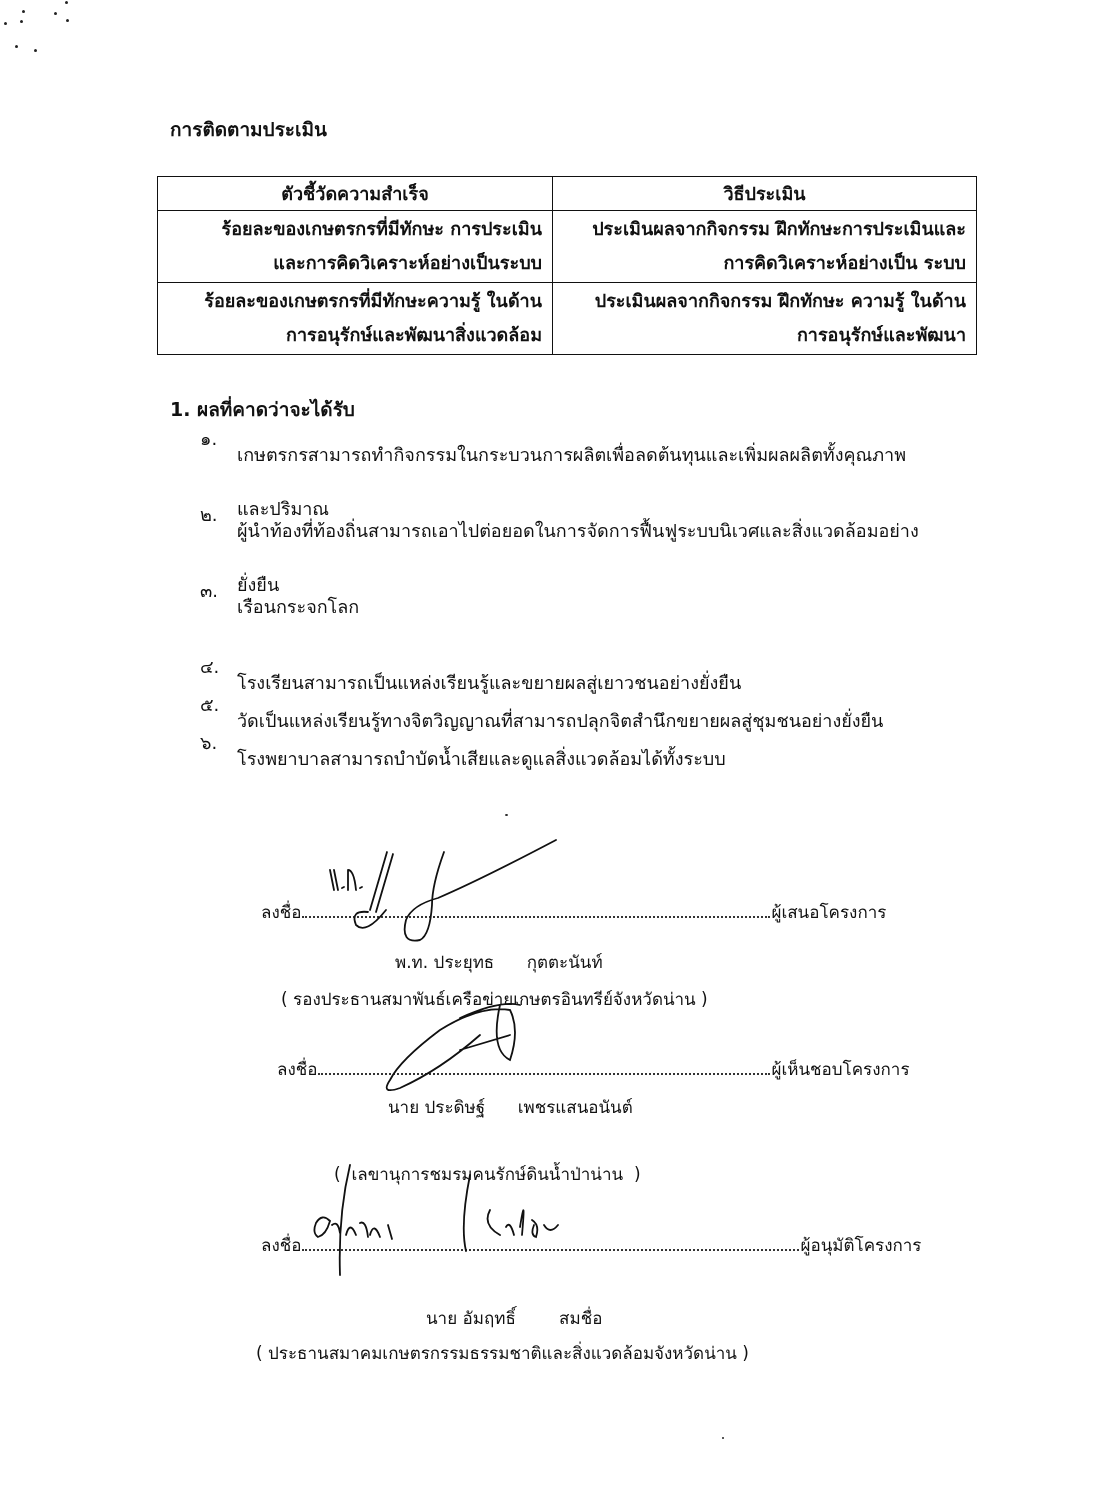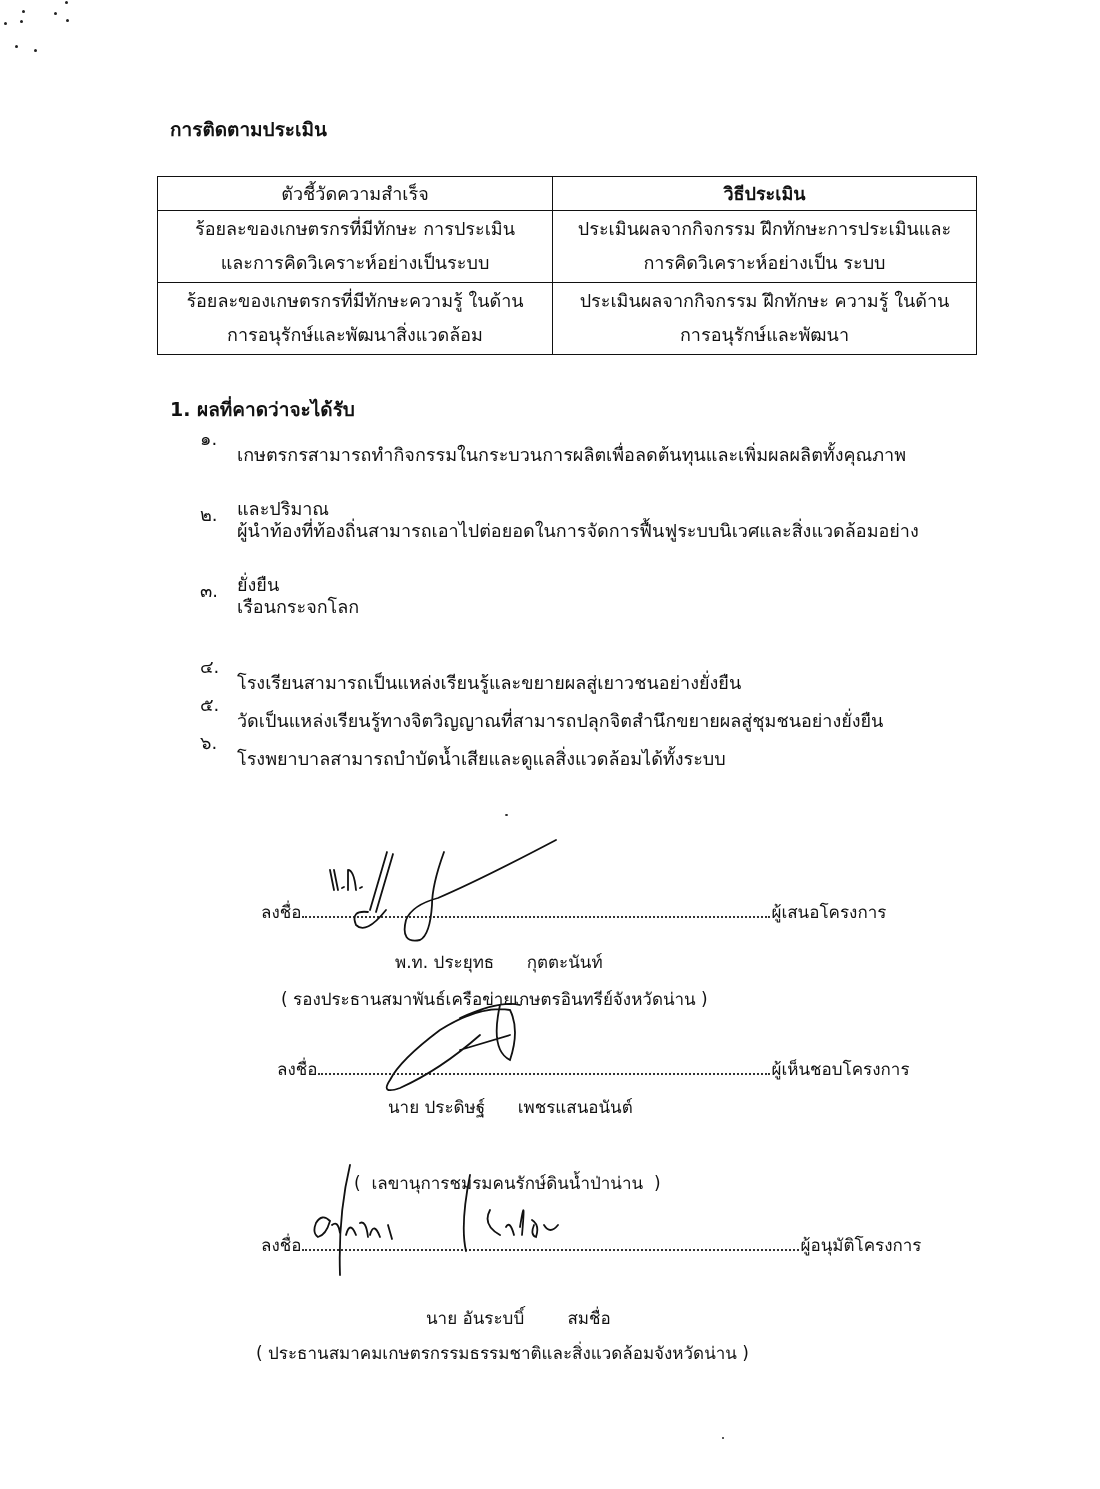--- a/index.html
+++ b/index.html
@@ -10,23 +10,23 @@
   .abs { position: absolute; }
   .speck { position: absolute; width: 3px; height: 3px; background: #222; border-radius: 50%; }
 
   .section-title { left: 170px; top: 114px; font-size: 19px; font-weight: bold; }
 
   table.eval {
     position: absolute; left: 157px; top: 176px; width: 820px;
     border-collapse: collapse; font-size: 18px;
   }
   table.eval td, table.eval th {
-    border: 1.6px solid #111; padding: 0 10px; vertical-align: top; text-align: center;
+    border: 1.6px solid #111; padding: 0 10px; vertical-align: top; text-align: right; font-weight: bold;
   }
-  table.eval th { font-weight: normal; text-align: center; height: 33px; line-height: 33px; }
+  table.eval th { font-weight: bold; text-align: center; height: 33px; line-height: 33px; }
   table.eval th.bold { font-weight: bold; margin-left: 48px; }
   table.eval col.c1 { width: 395px; }
   table.eval td { line-height: 34px; height: 70px; padding-top: 1px; }
   table.eval td div { white-space: nowrap; }
 
   .results-heading { left: 170px; top: 394px; font-size: 19px; font-weight: bold; }
   .result-item { position: absolute; left: 200px; font-size: 18px; line-height: 38px; width: 780px; }
   .result-item .num { position: absolute; left: 0; width: 34px; }
   .result-item .txt { margin-left: 37px; margin-top: 16px; }
 
@@ -128,25 +128,25 @@
 <div class="center-text" style="left:395px;top:948px;">พ.ท. ประยุทธ      กุตตะนันท์</div>
 <div class="center-text" style="left:281px;top:985px;">( รองประธานสมาพันธ์เครือข่ายเกษตรอินทรีย์จังหวัดน่าน )</div>
 
 <div class="sig-line" style="left:253px;top:1055px;">
   <span>ลงชื่อ</span><span class="dots" style="width:452px;"></span><span>ผู้เห็นชอบโครงการ</span>
 </div>
 <svg class="signature" style="left:360px;top:990px;" width="220" height="110">
   <path d="M150 20 Q120 15 80 40 Q40 70 30 90 Q20 105 40 98 Q80 80 120 45 M160 15 Q140 10 100 28 M140 15 Q130 60 150 70 Q160 40 150 20 M100 60 L150 45"></path>
 </svg>
 <div class="center-text" style="left:388px;top:1093px;text-align:center;">นาย ประดิษฐ์      เพชรแสนอนันต์</div>
-<div class="center-text" style="left:354px;top:1160px;margin-top:9px;">(  เลขานุการชมรมคนรักษ์ดินน้ำป่าน่าน  )</div>
+<div class="center-text" style="left:334px;top:1160px;">(  เลขานุการชมรมคนรักษ์ดินน้ำป่าน่าน  )</div>
 
 <div class="sig-line" style="left:237px;top:1231px;">
   <span>ลงชื่อ</span><span class="dots" style="width:497px;"></span><span>ผู้อนุมัติโครงการ</span>
 </div>
 <svg class="signature" style="left:310px;top:1165px;" width="300" height="130">
   <path d="M40 0 Q28 50 30 110 M6 58 Q12 48 20 56 Q16 70 8 72 Q2 68 6 58 M22 60 Q28 55 30 68 M36 70 Q40 55 46 70 M50 58 Q56 55 58 72 M60 70 Q64 56 70 72 M78 60 L82 74 M160 10 Q150 60 156 86"></path>
   <path d="M180 45 Q172 60 190 70 M196 62 Q200 55 204 70 M210 62 Q216 25 212 70 M222 55 Q230 60 226 72 Q220 70 224 60 M234 60 Q240 70 248 60"></path>
 </svg>
-<div class="center-text" style="left:426px;top:1304px;">นาย อันระบบิ์        สมชื่อ</div>
+<div class="center-text" style="left:426px;top:1304px;">นาย อัมฤทธิ์        สมชื่อ</div>
 <div class="center-text" style="left:256px;top:1339px;">( ประธานสมาคมเกษตรกรรมธรรมชาติและสิ่งแวดล้อมจังหวัดน่าน )</div>
 
 <span class="speck" style="left:722px;top:1437px;width:2px;height:2px;"></span>
 
 </body></html>

